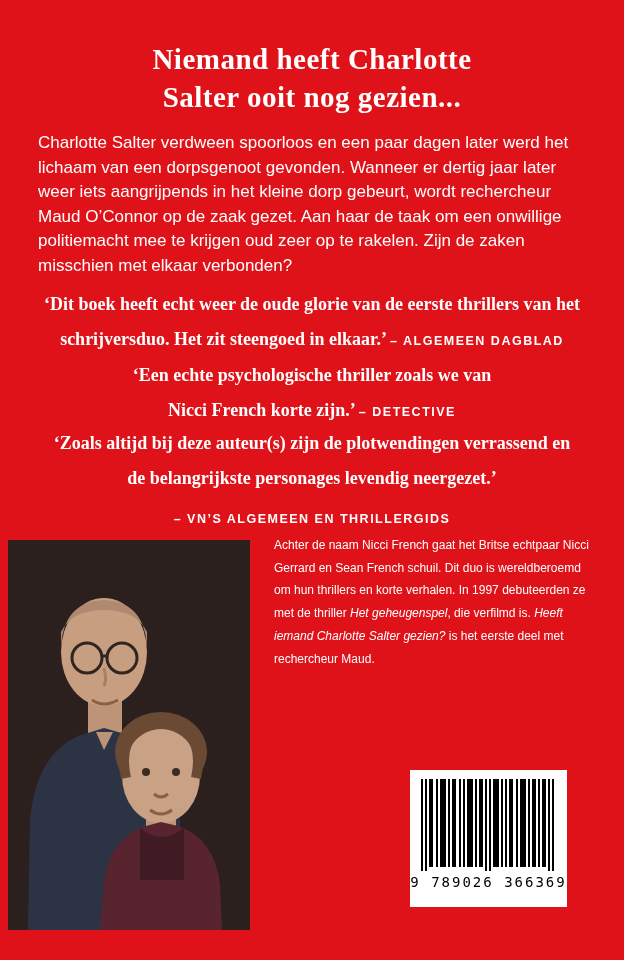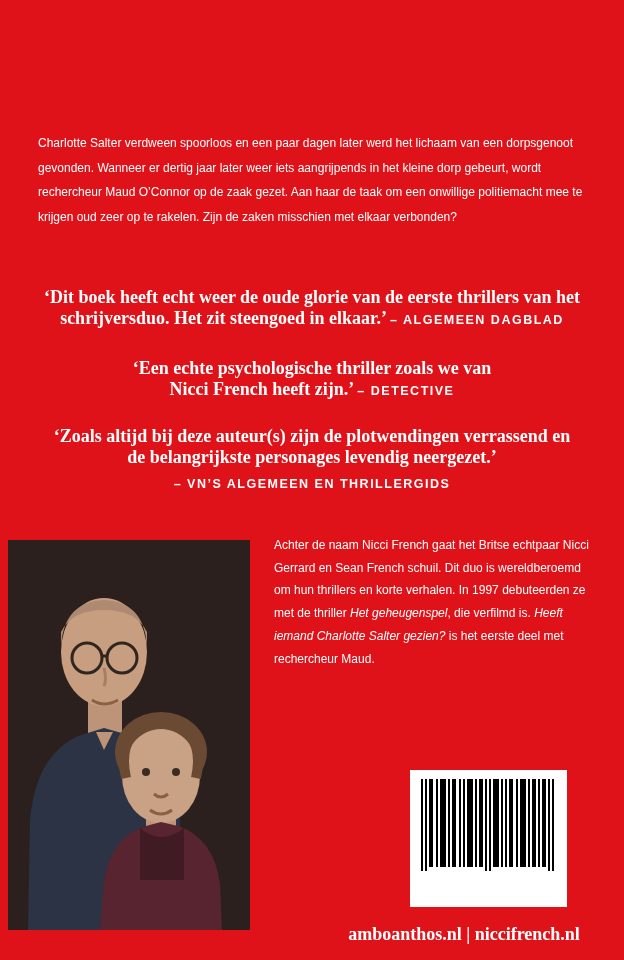--- a/index.html
+++ b/index.html
@@ -28,32 +28,32 @@
     font-size: 29px;
     line-height: 38px;
     letter-spacing: 0.5px;
   }
   .synopsis {
     position: absolute;
     top: 131px;
     left: 38px;
     width: 552px;
     margin: 0;
-    font-size: 12px;
+    font-size: 17px;
     line-height: 24.5px;
     font-weight: 400;
   }
   .quote {
     position: absolute;
     margin: 0;
     text-align: center;
     font-family: "Liberation Serif", serif;
     font-weight: 700;
     font-size: 18px;
-    line-height: 21px;
+    line-height: 35px;
   }
   .quote .qsource {
     font-family: "Liberation Sans", sans-serif;
     font-weight: 700;
     font-size: 12.5px;
     letter-spacing: 1.5px;
   }
   .q1 { top: 287px; left: 32px;  width: 560px; }
   .q2 { top: 358px; left: 112px; width: 400px; }
   .q3 { top: 426px; left: 52px;  width: 520px; }
@@ -111,30 +111,34 @@
     font-family: "Liberation Serif", serif;
     font-weight: 700;
     font-size: 18px;
   }
 </style>
 </head>
 <body>
 
 <div class="cover">
 
+  <h1 class="tagline">
+    <span>Niemand heeft Charlotte</span><br>
+    <span>Salter ooit nog gezien...</span>
+  </h1>
 
   <p class="synopsis">Charlotte Salter verdween spoorloos en een paar dagen later werd het lichaam van een dorpsgenoot gevonden. Wanneer er dertig jaar later weer iets aangrijpends in het kleine dorp gebeurt, wordt rechercheur Maud O’Connor op de zaak gezet. Aan haar de taak om een onwillige politiemacht mee te krijgen oud zeer op te rakelen. Zijn de zaken misschien met elkaar verbonden?</p>
 
   <p class="quote q1">
     <span class="qtext">‘Dit boek heeft echt weer de oude glorie van de eerste thrillers van het schrijversduo. Het zit steengoed in elkaar.’</span>
     <span class="qsource">– ALGEMEEN DAGBLAD</span>
   </p>
 
   <p class="quote q2">
-    <span class="qtext">‘Een echte psychologische thriller zoals we van Nicci French heeft zijn.’</span>
+    <span class="qtext">‘Een echte psychologische thriller zoals we van Nicci French korte zijn.’</span>
     <span class="qsource">– DETECTIVE</span>
   </p>
 
   <p class="quote q3">
     <span class="qtext">‘Zoals altijd bij deze auteur(s) zijn de plotwendingen verrassend en de belangrijkste personages levendig neergezet.’</span>
     <span class="qsource-line">– VN’S ALGEMEEN EN THRILLERGIDS</span>
   </p>
 
   <svg class="photo" viewBox="0 0 242 390" aria-hidden="true">
     <rect width="242" height="390" fill="#241b1b"></rect>
@@ -195,17 +199,17 @@
         <rect x="97" y="0" width="2" height="88"></rect>
         <rect x="101" y="0" width="6" height="88"></rect>
         <rect x="109" y="0" width="2" height="88"></rect>
         <rect x="113" y="0" width="4" height="88"></rect>
         <rect x="119" y="0" width="2" height="88"></rect>
         <rect x="123" y="0" width="4" height="88"></rect>
         <rect x="129" y="0" width="2" height="92"></rect>
         <rect x="133" y="0" width="2" height="92"></rect>
       </g>
     </svg>
+    <div class="barcode-number">9 789026 366369</div>
   </div>
 
-  <div class="footer">amboanthos.nl | niccifrench.nl</div>
 
 </div>
 
 </body></html>

